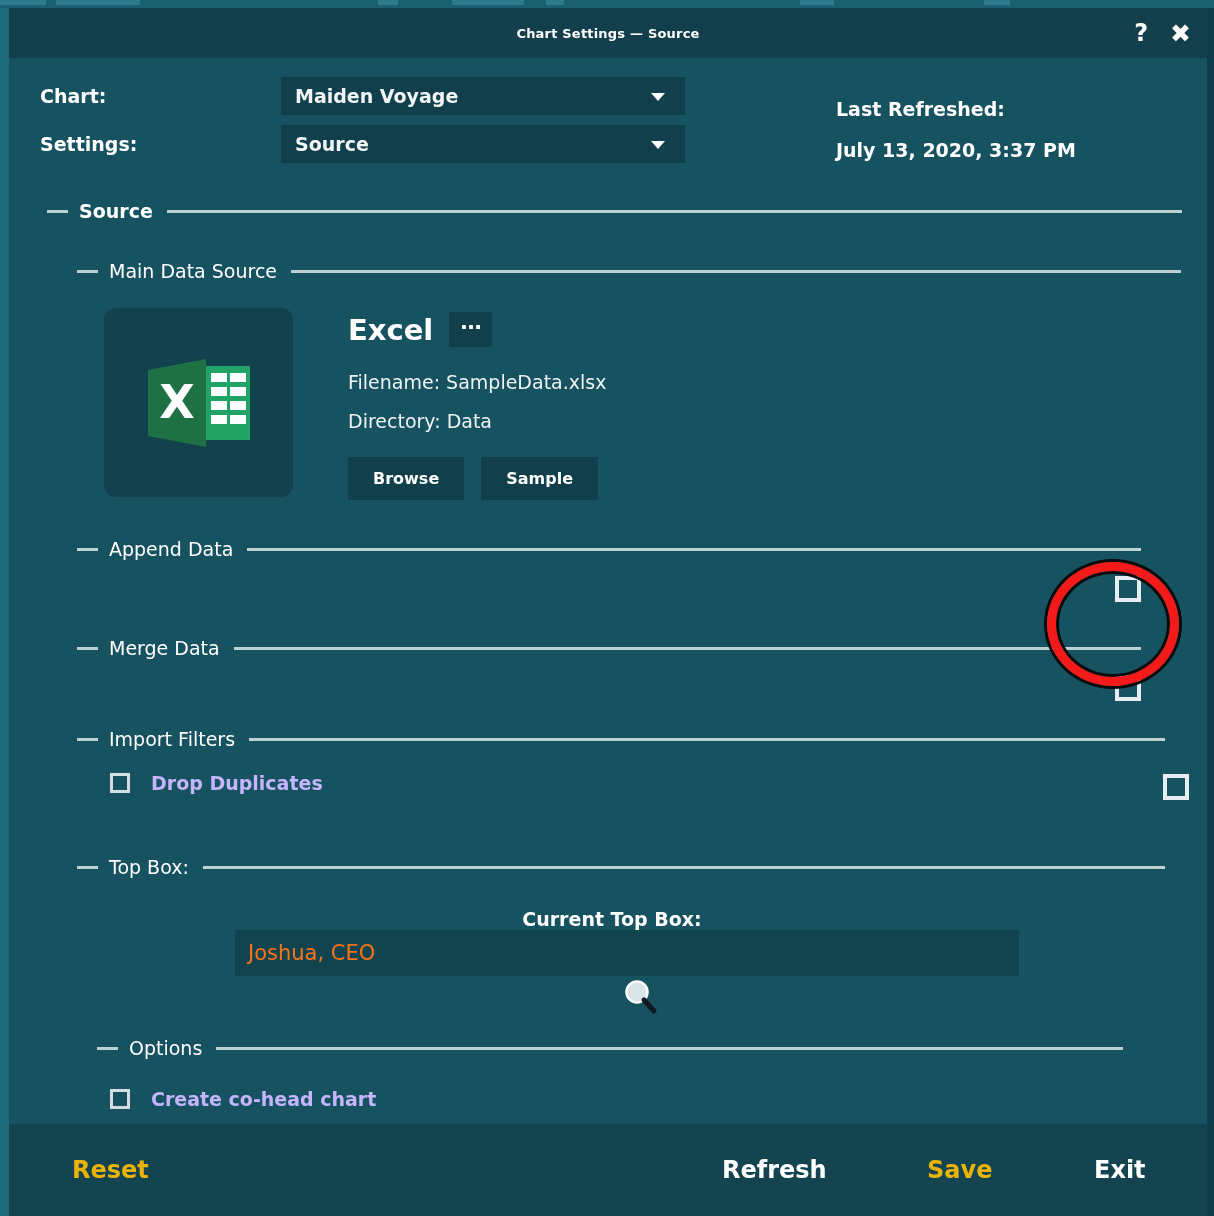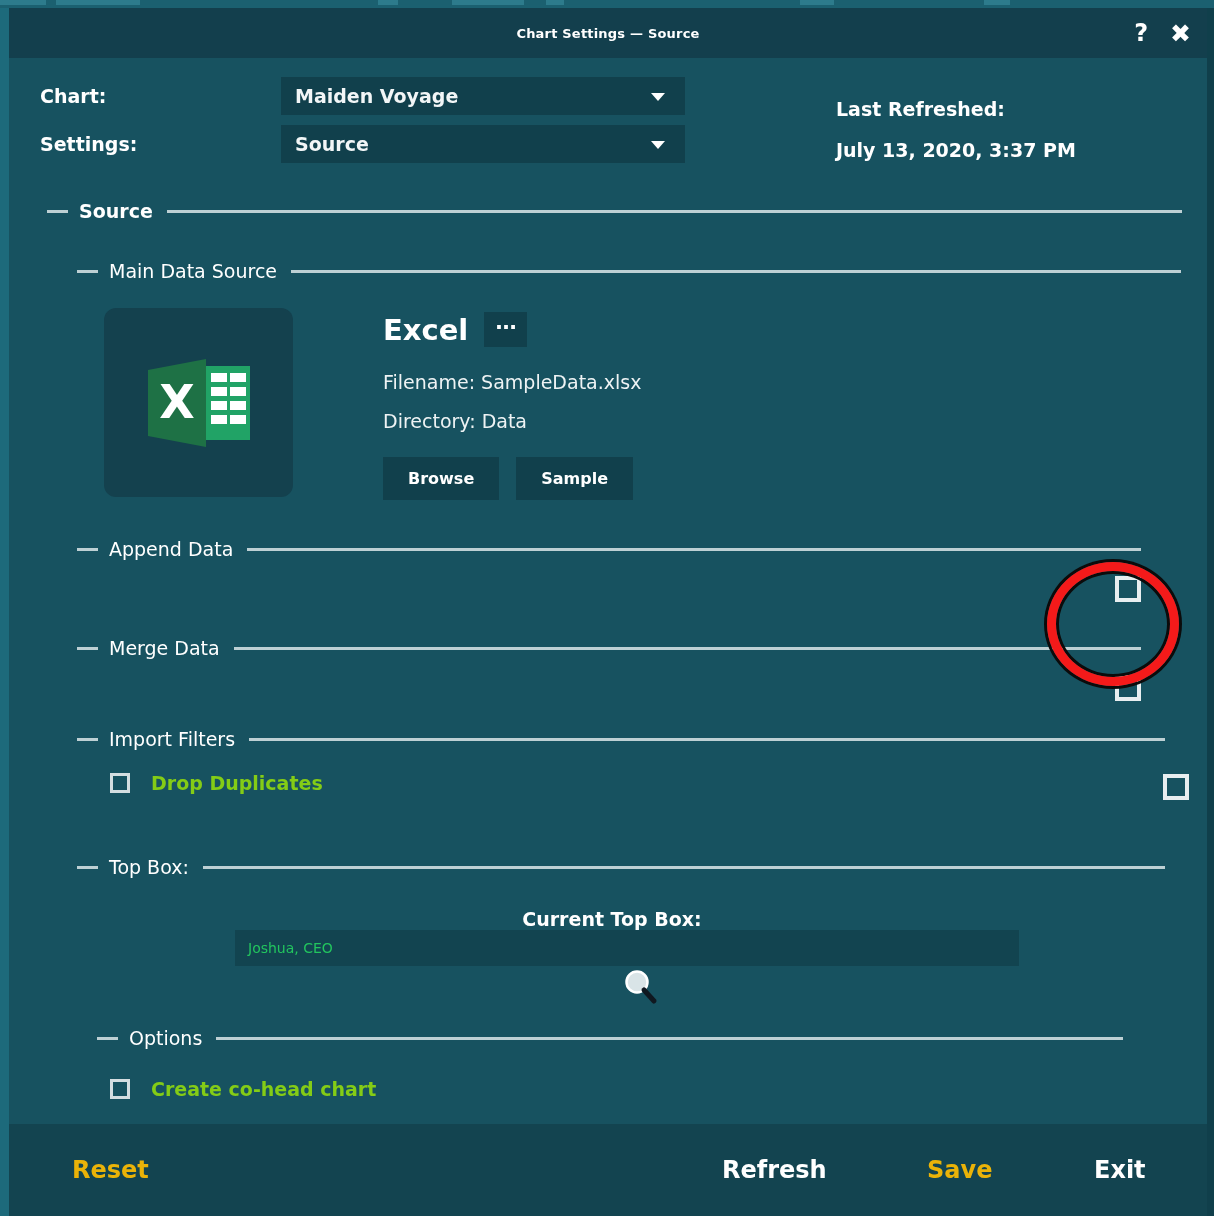--- a/index.html
+++ b/index.html
@@ -171,21 +171,21 @@
     background: #14414e;
     border-radius: 12px;
     flex: none;
     position: relative;
   }
   .excel-logo {
     position: absolute;
     left: 50%; top: 50%;
     transform: translate(-50%, -50%);
   }
-  .excel-info { margin-left: 90px; padding-top: 4px; }
+  .excel-info { margin-left: 55px; padding-top: 4px; }
   .excel-title-row {
     display: flex;
     align-items: center;
     gap: 16px;
   }
   .excel-name {
     color: #ffffff;
     font-size: 29px;
     font-weight: bold;
   }
@@ -244,46 +244,46 @@
     cursor: pointer;
     flex: none;
   }
   .chk-label-row {
     display: flex;
     align-items: center;
     gap: 21px;
     margin-left: 33px;
   }
   .chk-text {
-    color: #84cc16;
+    color: #c4b5fd;
     font-size: 19px;
     font-weight: bold;
   }
 
   
   .topbox-row {
     display: flex;
     align-items: center;
     margin: 28px 0 0 38px;
     flex-direction: column;
   }
   .topbox-label {
     color: #ffffff;
     font-size: 19px;
     font-weight: bold;
     margin-right: 30px;
   }
   .topbox-input {
     width: 784px;
-    height: 36px;
+    height: 46px;
     background: #124450;
     display: flex;
     align-items: center;
-    color: #22c55e;
-    font-size: 14px;
+    color: #f97316;
+    font-size: 21px;
     padding-left: 13px;
     box-sizing: border-box;
     cursor: text;
   }
   .search-icon {
     margin-left: 25px;
     cursor: pointer;
   }
 
   

